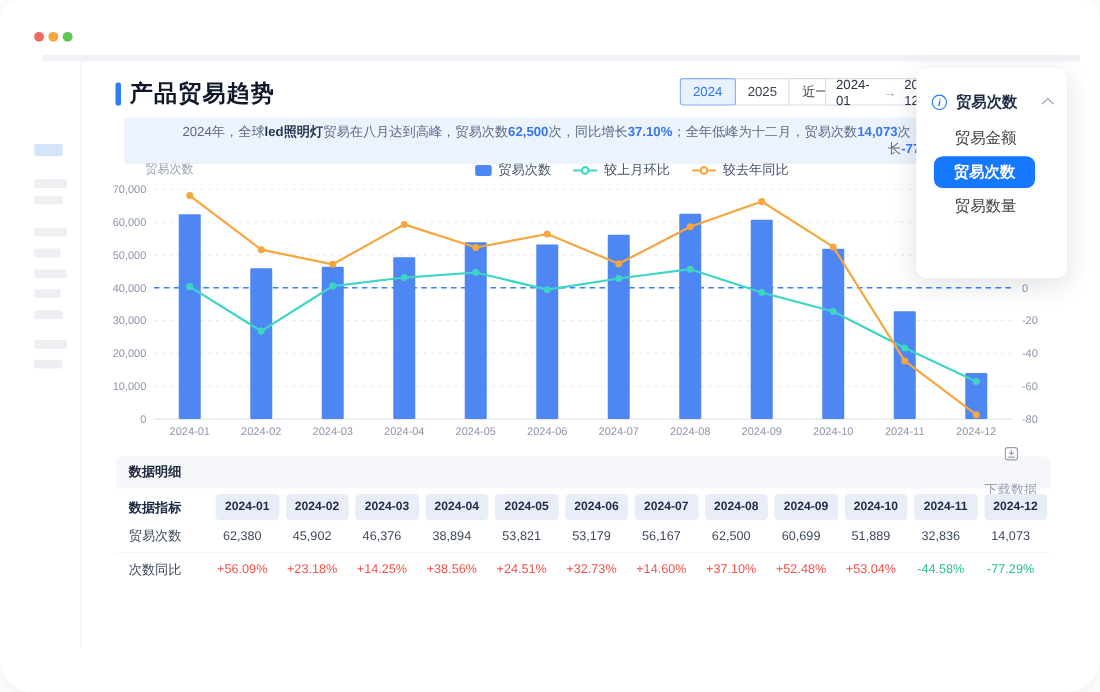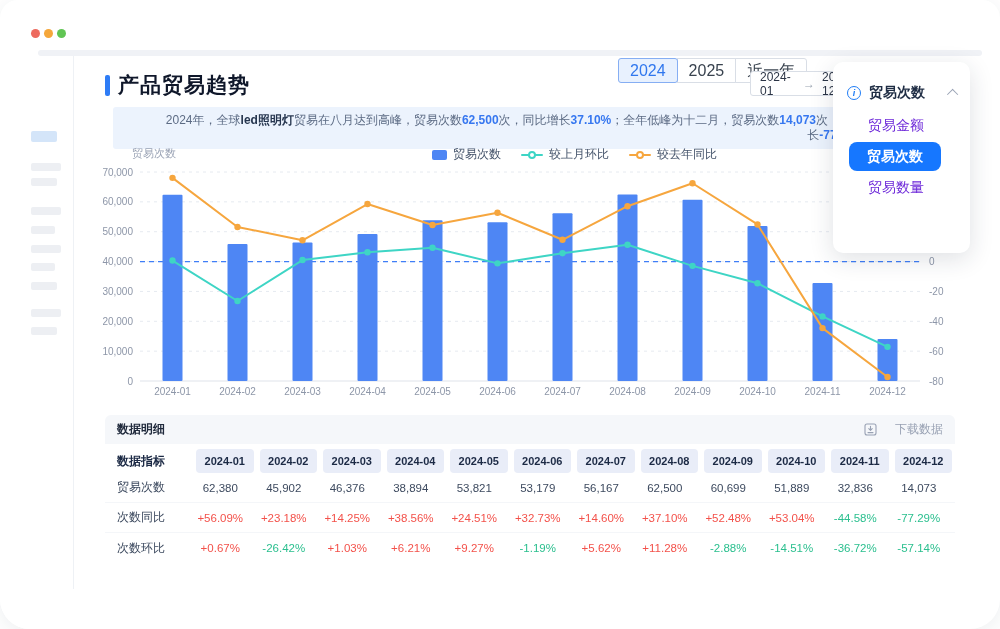--- a/index.html
+++ b/index.html
@@ -15,21 +15,21 @@
   .traffic i { width:9px; height:9px; border-radius:50%; display:block; }
   .bar-strip { position:absolute; left:38px; right:18px; top:50px; height:6px; background:#f0f2f6; border-radius:3px; }
   
   #sidebar { position:absolute; left:0; top:56px; width:73px; bottom:0; background:#fff; }
   .sb-divider { position:absolute; left:73px; top:56px; bottom:40px; width:1px; background:#eef1f5; }
   .skel { position:absolute; left:31px; height:8px; border-radius:2px; background:#edeff3; }
   .skel.blue { background:#d4e5f9; height:11px; }
   
   .title-accent { position:absolute; left:105px; top:75px; width:5px; height:21px; background:#2e7cf6; border-radius:2px; }
   .page-title { position:absolute; left:118px; top:71px; font-size:21px; font-weight:700; color:#0f172a; letter-spacing:1px; }
-  .seg-group { position:absolute; left:618px; top:58px; display:flex; height:25px; font-size:16px;align-items:center; }
+  .seg-group { position:absolute; left:618px; top:71px; display:flex; height:25px; font-size:12px;align-items:center; }
   .seg { padding:0 11px; line-height:23px; border:1px solid #d9dee6; background:#fff; color:#39434f; margin-left:-1px; cursor:pointer; }
   .seg:first-child { margin-left:0; border-radius:3px 0 0 3px; }
   .seg:last-child { border-radius:0 3px 3px 0; }
   .seg.sel { background:#e8f1fe; border-color:#86aef3; color:#3077ee; z-index:2; border-radius:3px; }
   .range-box { position:absolute; left:750px; top:71px; height:25px; width:118px; border:1px solid #d9dee6; border-radius:3px;
     display:flex; align-items:center; gap:7px; padding:0 9px; font-size:12px; color:#2b3445; background:#fff; }
   .range-box .arr { color:#9aa3b0; }
   
   .summary { position:absolute; left:113px; top:107px; width:774px; background:#ecf3fd; border-radius:3px;
     padding:6px 11px; font-size:12px; color:#5c6b84; line-height:15px;text-align:right; }
@@ -46,28 +46,28 @@
   #chart-svg { position:absolute; left:95px; top:152px; }
   
   .panel { position:absolute; left:833px; top:62px; width:137px; height:191px; background:#fff; border-radius:10px;
     box-shadow:0 6px 24px rgba(31,45,61,.14); z-index:30; }
   .panel-head { position:absolute; top:22px; left:14px; right:12px; display:flex; align-items:center; gap:8px; }
   .info-icon { width:14px; height:14px; border:1.4px solid #1f7df6; border-radius:50%; color:#1f7df6;
     font-size:9px; font-weight:700; text-align:center; line-height:12px; font-style:italic; }
   .panel-head .lbl { font-size:14px; font-weight:700; color:#1f2d44; flex:1; }
   .chev-up { width:8px; height:8px; border-left:1.6px solid #9aa3b5; border-top:1.6px solid #9aa3b5; transform:rotate(45deg) translateY(2px); }
   .opts { position:absolute; top:48px; left:0; right:0; }
-  .opt { height:31px; line-height:31px; padding-left:35px; font-size:14px; color:#6d28d9; cursor:pointer; }
+  .opt { height:31px; line-height:31px; padding-left:35px; font-size:14px; color:#404040; cursor:pointer; }
   .opt.sel { margin:1px 29px 1px 16px; width:92px; height:29px; line-height:29px; background:#1677ff; color:#fff;
     font-weight:700; border-radius:8px; text-align:center; padding-left:0; }
   
   .table-wrap { position:absolute; left:105px; top:415px; width:850px; font-size:12px; }
   .t-titlebar { height:29px; background:#f5f7fa; border-radius:6px 6px 0 0; display:flex; align-items:center; padding:0 12px; }
   .t-title { font-weight:700; color:#202a3c; font-size:12px; flex:1; }
-  .dl-btn { display:flex; align-items:center; gap:18px; color:#98a1b3; font-size:12px; cursor:pointer; }
+  .dl-btn { display:flex; align-items:center; gap:18px; color:#98a1b3; font-size:12px; cursor:pointer;flex-direction:column; }
   .t-row { display:flex; align-items:center; }
   .t-head { margin-top:5px; }
   .t-head .c0 { font-weight:700; color:#1c2a45; }
   .c0 { width:88px; padding-left:12px; flex:none; }
   .tc { flex:1; text-align:center; }
   .t-head .tc { background:#e9edf8; border-radius:4px; margin:0 3px; height:24px; line-height:24px; font-weight:700; color:#1c2a45; font-size:11px; }
   .t-body .t-row { height:30px; border-bottom:1px solid #f4f6f9; }
   .t-body .t-row:last-child { border-bottom:none; }
   .t-body .c0 { color:#3d4a5f; }
   .t-body .tc { text-align:center; padding-right:9px; color:#3d4a5f; font-size:11.5px; }
@@ -277,31 +277,16 @@
           <div class="tc pos">+38.56%</div>
           <div class="tc pos">+24.51%</div>
           <div class="tc pos">+32.73%</div>
           <div class="tc pos">+14.60%</div>
           <div class="tc pos">+37.10%</div>
           <div class="tc pos">+52.48%</div>
           <div class="tc pos">+53.04%</div>
           <div class="tc neg">-44.58%</div>
           <div class="tc neg">-77.29%</div>
         </div>
-        <div class="t-row">
-          <div class="c0">次数环比</div>
-          <div class="tc pos">+0.67%</div>
-          <div class="tc neg">-26.42%</div>
-          <div class="tc pos">+1.03%</div>
-          <div class="tc pos">+6.21%</div>
-          <div class="tc pos">+9.27%</div>
-          <div class="tc neg">-1.19%</div>
-          <div class="tc pos">+5.62%</div>
-          <div class="tc pos">+11.28%</div>
-          <div class="tc neg">-2.88%</div>
-          <div class="tc neg">-14.51%</div>
-          <div class="tc neg">-36.72%</div>
-          <div class="tc neg">-57.14%</div>
-        </div>
       </div>
   </div>
 
 </div>
 
 </body></html>

